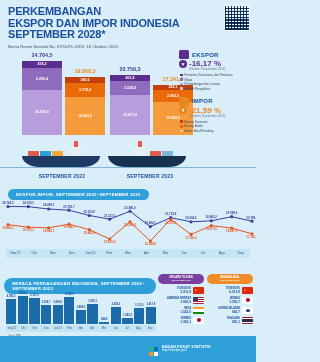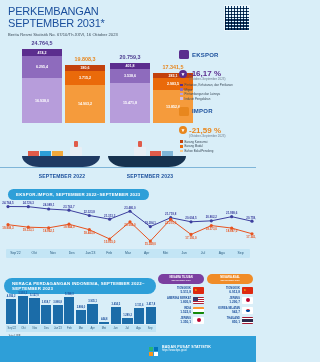--- a/index.html
+++ b/index.html
@@ -6,21 +6,21 @@
   body {
     width:256px; height:362px;
     font-family:"Liberation Sans", sans-serif;
     background:#d9eef8; overflow:hidden;
     position:relative;
   }
   .page { position:relative; width:256px; height:362px; background:#d9eef8; }
 
   
   .header { padding:6px 8px 2px 8px; position:relative; }
-  .title { color:#1b4f9c; font-weight:normal; font-size:11px; line-height:11.5px; letter-spacing:-0.2px; }
+  .title { color:#1b4f9c; font-weight:bold; font-size:11px; line-height:11.5px; letter-spacing:-0.2px; }
   .subtitle { color:#3a4a58; font-size:4.1px; margin-top:3px; letter-spacing:0.05px; }
   .qr { position:absolute; right:6px; top:5px; width:26px; height:26px;
         background:
           repeating-linear-gradient(0deg,#0d3b66 0 1.5px,transparent 1.5px 3px),
           repeating-linear-gradient(90deg,#0d3b66 0 1.5px,#eaf6fc 1.5px 3px);
         background-blend-mode:multiply; border:1.5px solid #eaf6fc; }
 
   
   .topchart { position:relative; height:96px; margin-top:2px; }
   .bargroup { position:absolute; bottom:14px; display:flex; align-items:flex-end; gap:3px; }
@@ -38,21 +38,21 @@
   .o1{background:#c2410c;} .o2{background:#ea6a0a;} .o3{background:#f59b3c;}
 
   
   .stats { position:absolute; right:3px; top:50px; width:74px; }
   .statblock { margin-bottom:4px; }
   .stathead { display:flex; align-items:center; gap:3px; }
   .cube { width:10px; height:9px; border-radius:1.5px; }
   .cube.purple { background:#5b2d8e; }
   .cube.orange { background:#e8871e; }
   .statname { font-size:6px; font-weight:bold; color:#1b4f9c; letter-spacing:0.2px; }
-  .statrow { display:flex; align-items:center; gap:2px; margin-top:10px; }
+  .statrow { display:flex; align-items:center; gap:2px; margin-top:0; }
   .badge { width:8px; height:8px; border-radius:50%; display:flex; align-items:center; justify-content:center;
            color:#fff; font-size:5px; font-weight:bold; }
   .badge.purple { background:#5b2d8e; } .badge.orange { background:#e8871e; }
   .statval { font-size:8px; font-weight:bold; }
   .statval.purple { color:#5b2d8e; } .statval.orange { color:#e8871e; }
   .statsub { font-size:3px; color:#6b7b8c; margin-left:10px; margin-top:-1px; }
   .legends { margin-top:2px; margin-left:1px; }
   .legrow { display:flex; align-items:center; gap:2px; margin-bottom:0.6px; }
   .legsq { width:2.6px; height:2.6px; flex:0 0 auto; }
   .legtxt { font-size:2.9px; color:#3a4a58; white-space:nowrap; }
@@ -115,21 +115,22 @@
   .furl { font-size:2.6px; }
 </style>
 </head>
 <body>
 
 <div class="page">
 
   <div class="header">
     <div class="title">
       <div>PERKEMBANGAN</div>
-      <div>SEPTEMBER 2031*</div>
+      <div>EKSPOR DAN IMPOR INDONESIA</div>
+      <div>SEPTEMBER 2028*</div>
     </div>
     <div class="subtitle">Berita Resmi Statistik No. 67/10/Th.XXVI, 16 Oktober 2023</div>
     <div class="qr"></div>
   </div>
 
   <div class="topchart">
 
     <div class="bargroup g2022">
       <div class="bar">
         <div class="total exp">24.764,5</div>

